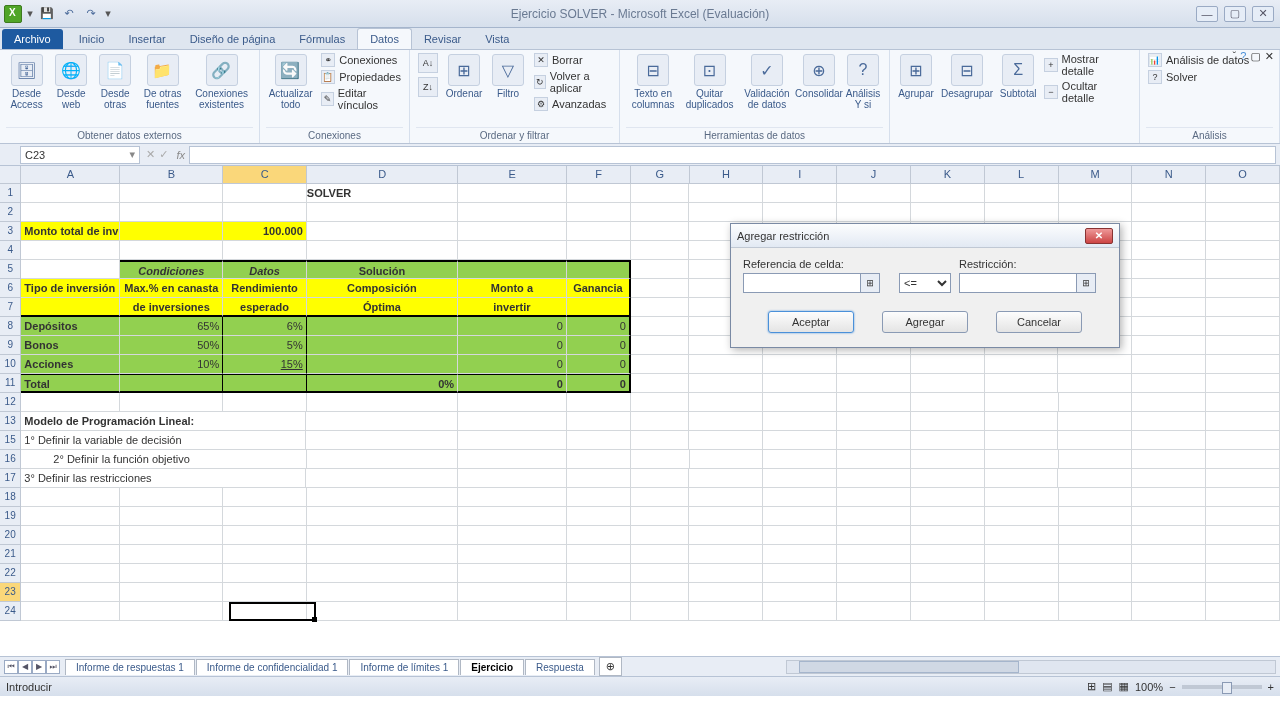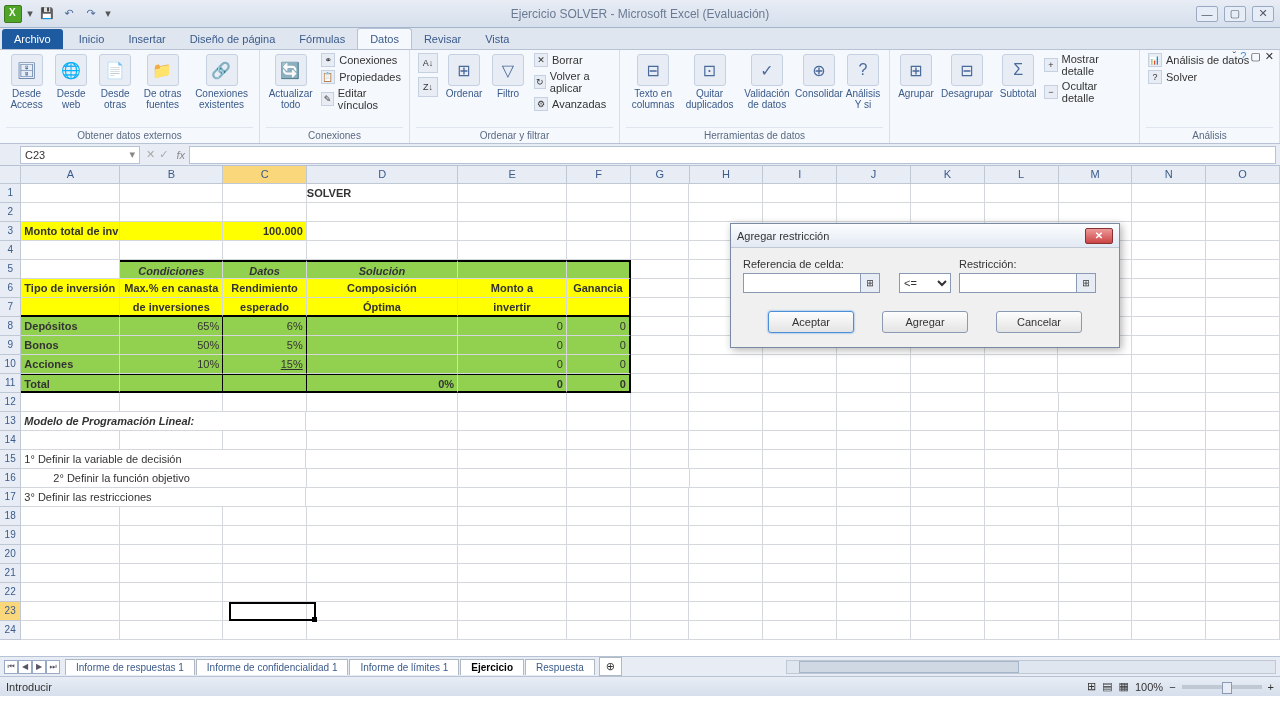--- a/index.html
+++ b/index.html
@@ -375,21 +375,21 @@
         <div class="cell " style="width: 76px;"></div>
         <div class="cell " style="width: 76px;"></div>
         <div class="cell " style="width: 76px;"></div>
         <div class="cell " style="width: 76px;"></div>
       </div>
       <div class="row">
         <div class="rh">5</div>
         <div class="cell " style="width: 102px;"></div>
         <div class="cell grn b center" style="width: 106px; font-style: italic; border-top: 2px solid rgb(0, 0, 0);">Condiciones</div>
         <div class="cell grn b center" style="width: 86px; font-style: italic; border-top: 2px solid rgb(0, 0, 0);">Datos</div>
-        <div class="cell grn b center" style="width: 156px; font-style: italic; border-top: 2px solid rgb(0, 0, 0);">Solución</div>
+        <div class="cell grn b center" style="width: 156px; border-top: 2px solid rgb(0, 0, 0);">Solución</div>
         <div class="cell grn" style="width: 112px; border-top: 2px solid rgb(0, 0, 0);"></div>
         <div class="cell grn" style="width: 66px; border-top: 2px solid rgb(0, 0, 0); border-right: 2px solid rgb(0, 0, 0);"></div>
         <div class="cell " style="width: 60px;"></div>
         <div class="cell " style="width: 76px;"></div>
         <div class="cell " style="width: 76px;"></div>
         <div class="cell " style="width: 76px;"></div>
         <div class="cell " style="width: 76px;"></div>
         <div class="cell " style="width: 76px;"></div>
         <div class="cell " style="width: 76px;"></div>
         <div class="cell " style="width: 76px;"></div>
@@ -516,39 +516,21 @@
         <div class="cell " style="width: 76px;"></div>
         <div class="cell " style="width: 76px;"></div>
         <div class="cell " style="width: 76px;"></div>
         <div class="cell " style="width: 76px;"></div>
         <div class="cell " style="width: 76px;"></div>
         <div class="cell " style="width: 76px;"></div>
         <div class="cell " style="width: 76px;"></div>
       </div>
       <div class="row">
         <div class="rh">13</div>
-        <div class="cell b" style="width: 294px; font-style: italic;">Modelo de Programación Lineal:</div>
-        <div class="cell " style="width: 156px;"></div>
-        <div class="cell " style="width: 112px;"></div>
-        <div class="cell " style="width: 66px;"></div>
-        <div class="cell " style="width: 60px;"></div>
-        <div class="cell " style="width: 76px;"></div>
-        <div class="cell " style="width: 76px;"></div>
-        <div class="cell " style="width: 76px;"></div>
-        <div class="cell " style="width: 76px;"></div>
-        <div class="cell " style="width: 76px;"></div>
-        <div class="cell " style="width: 76px;"></div>
-        <div class="cell " style="width: 76px;"></div>
-        <div class="cell " style="width: 76px;"></div>
-      </div>
-      <div class="row">
-        <div class="rh">14</div>
-        <div class="cell " style="width: 102px;"></div>
-        <div class="cell " style="width: 106px;"></div>
-        <div class="cell " style="width: 86px;"></div>
+        <div class="cell b" style="width: 294px;">Modelo de Programación Lineal:</div>
         <div class="cell " style="width: 156px;"></div>
         <div class="cell " style="width: 112px;"></div>
         <div class="cell " style="width: 66px;"></div>
         <div class="cell " style="width: 60px;"></div>
         <div class="cell " style="width: 76px;"></div>
         <div class="cell " style="width: 76px;"></div>
         <div class="cell " style="width: 76px;"></div>
         <div class="cell " style="width: 76px;"></div>
         <div class="cell " style="width: 76px;"></div>
         <div class="cell " style="width: 76px;"></div>

